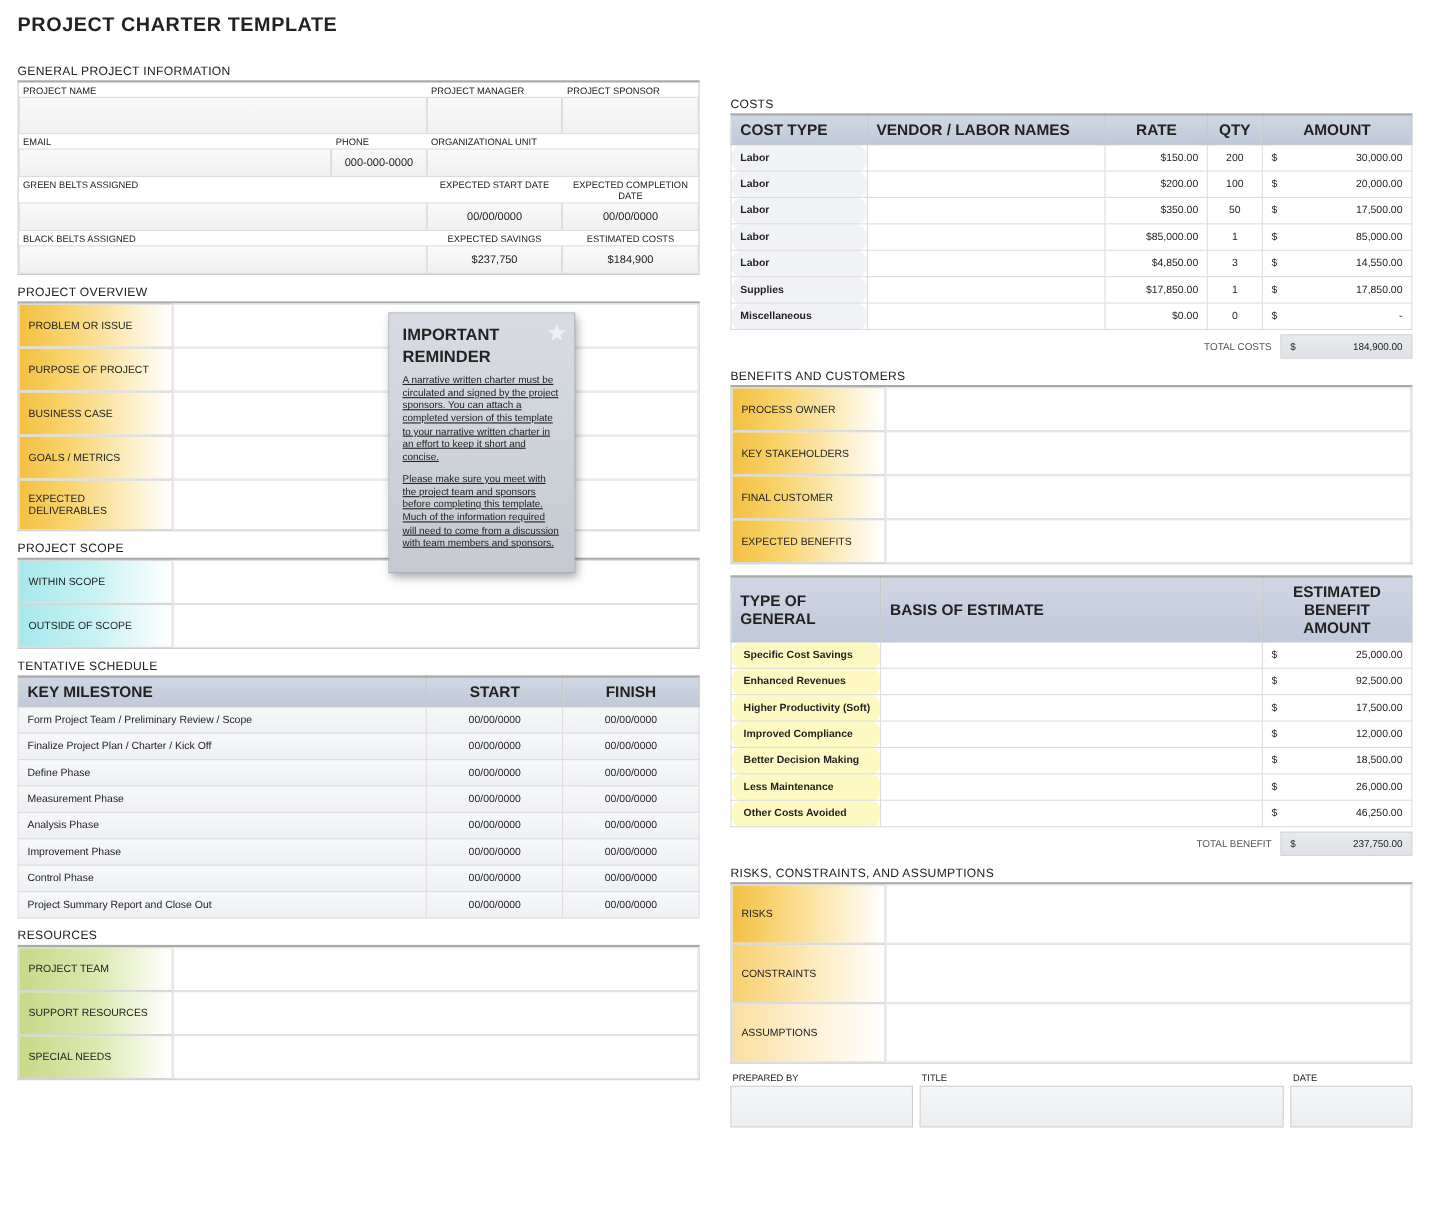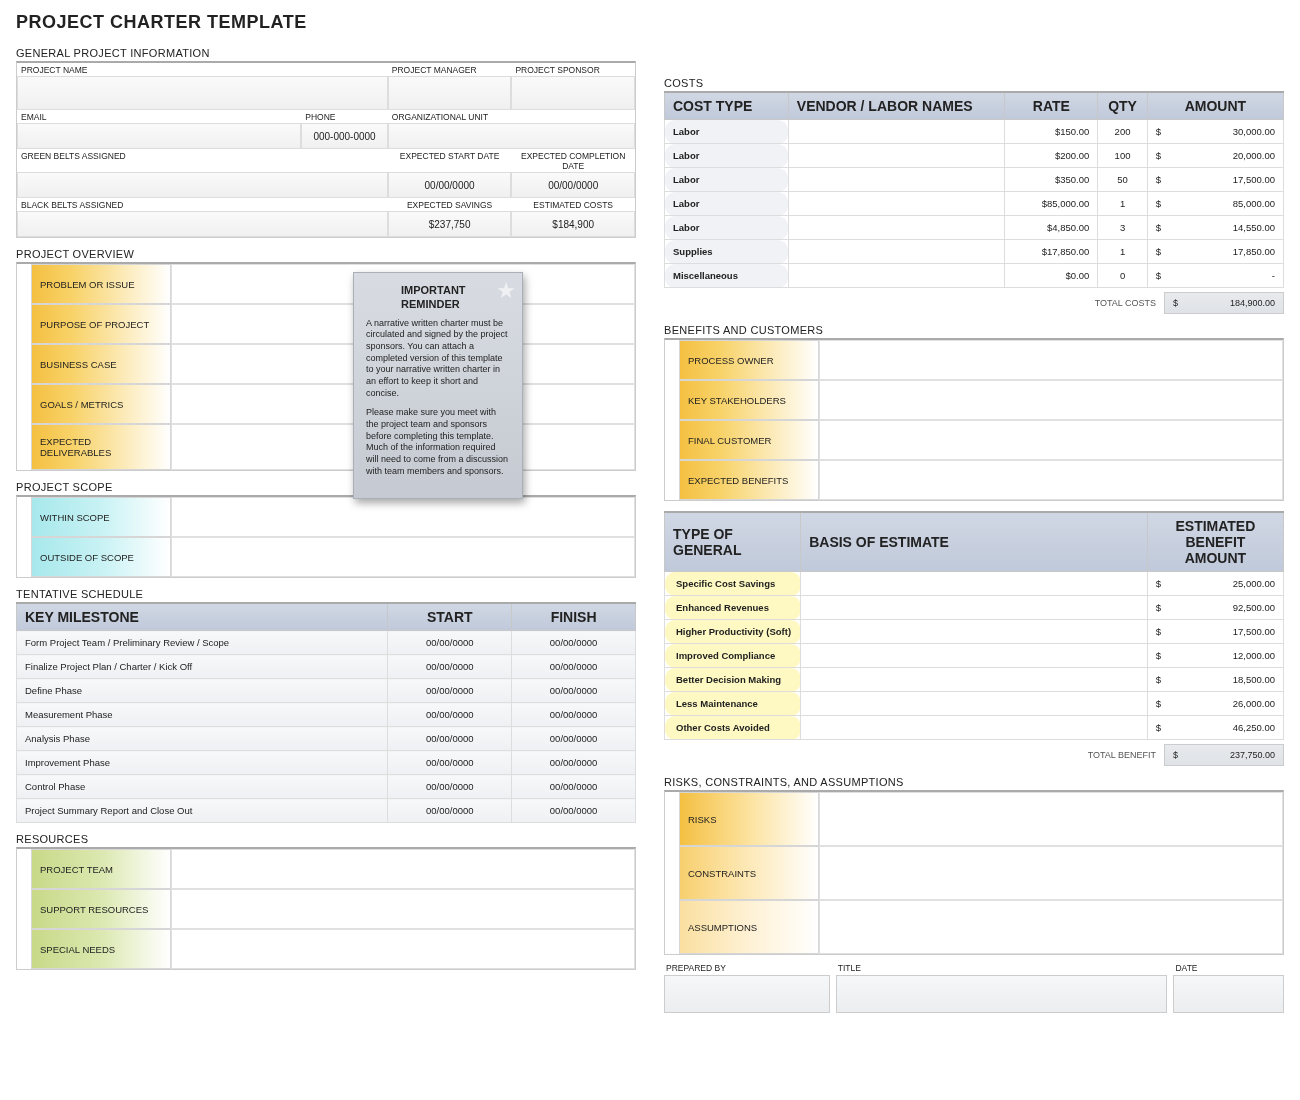--- a/index.html
+++ b/index.html
@@ -9,21 +9,21 @@
   color: #222;
   background: #fff;
   padding: 12px 16px;
   width: 1300px;
 }
 .page-title {
   font-size: 18px;
   font-weight: bold;
   letter-spacing: 0.5px;
   color: #222;
-  margin-bottom: 4px;
+  margin-bottom: 16px;
 }
 .cols {
   display: flex;
   gap: 28px;
 }
 .col {
   flex: 1;
   min-width: 0;
 }
 .section-title {
@@ -55,21 +55,21 @@
   background: linear-gradient(#fafafa,#f0f0f0);
   height: 26px;
   display: flex;
   align-items: center;
   padding: 0 6px;
   font-size: 10px;
 }
 .cell.tall { height: 34px; }
 .cell.center { justify-content: center; }
 
-.ov-table { border: 1px solid #ccc; border-top: 2px solid #aaa; padding-left: 14px; }
+.ov-table { border: 1px solid #ccc; border-top: 2px solid #aaa; }
 .ov-row { display:flex; }
 .ov-label {
   width: 140px;
   min-width:140px;
   display:flex;
   align-items:center;
   padding:0 8px;
   font-size:9.5px;
   height:40px;
   border:1px solid #d6d6d6;
@@ -136,22 +136,22 @@
   padding:10px 12px 12px 12px;
   font-size:9px;
   color:#222;
   line-height:1.3;
 }
 .reminder .star {
   position:absolute; right:6px; top:4px;
   color:rgba(255,255,255,0.6);
   font-size:22px;
 }
-.reminder-title { font-weight:bold; font-size:11px; margin-bottom:6px;margin-left:35px; }
-.reminder p { margin-bottom:8px; }
+.reminder-title { font-weight:bold; font-size:15px; margin-bottom:6px; }
+.reminder p { margin-bottom:8px;text-decoration:underline; }
 .rel { position:relative; }
 
 .sig-row { display:flex; gap:6px; margin-top:6px;justify-content:flex-end;}
 .sig { flex:1; }
 .sig .slabel { font-size:8.5px; padding:2px 2px; }
 .sig .sbox { height:38px; border:1px solid #ccc; background:linear-gradient(#f6f7f8,#ecedee); }
 .amt-pair { display:flex; justify-content:space-between; width:100%; }
 </style>
 </head>
 <body>

